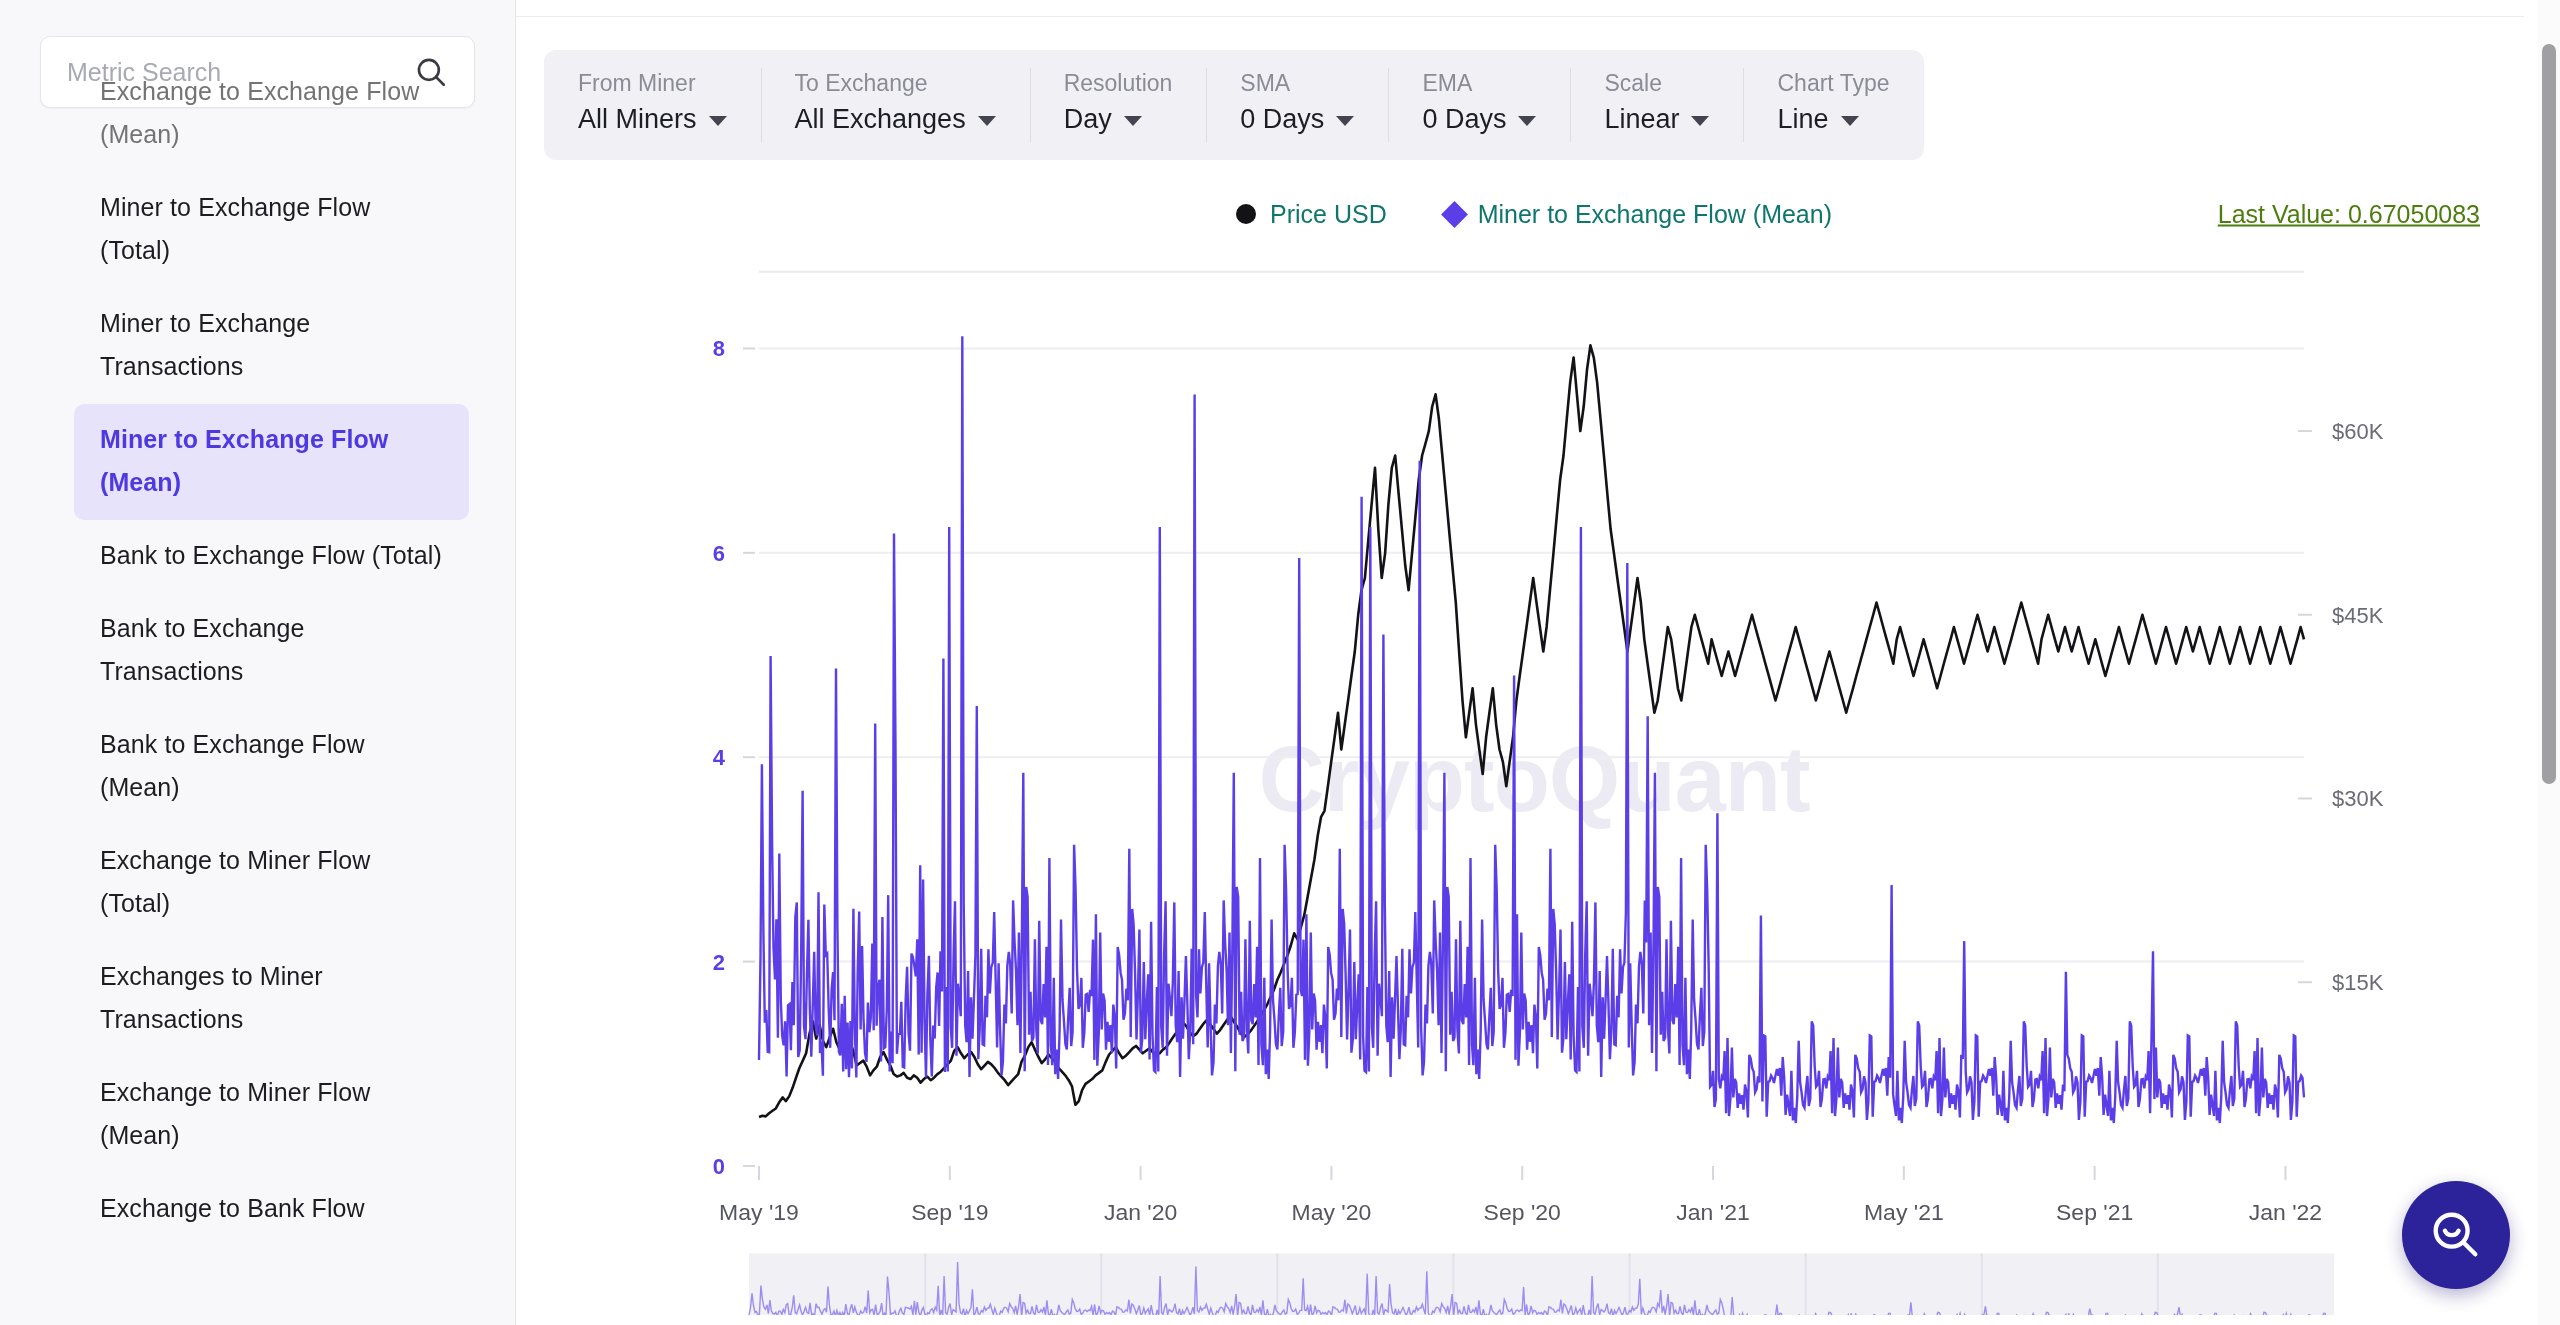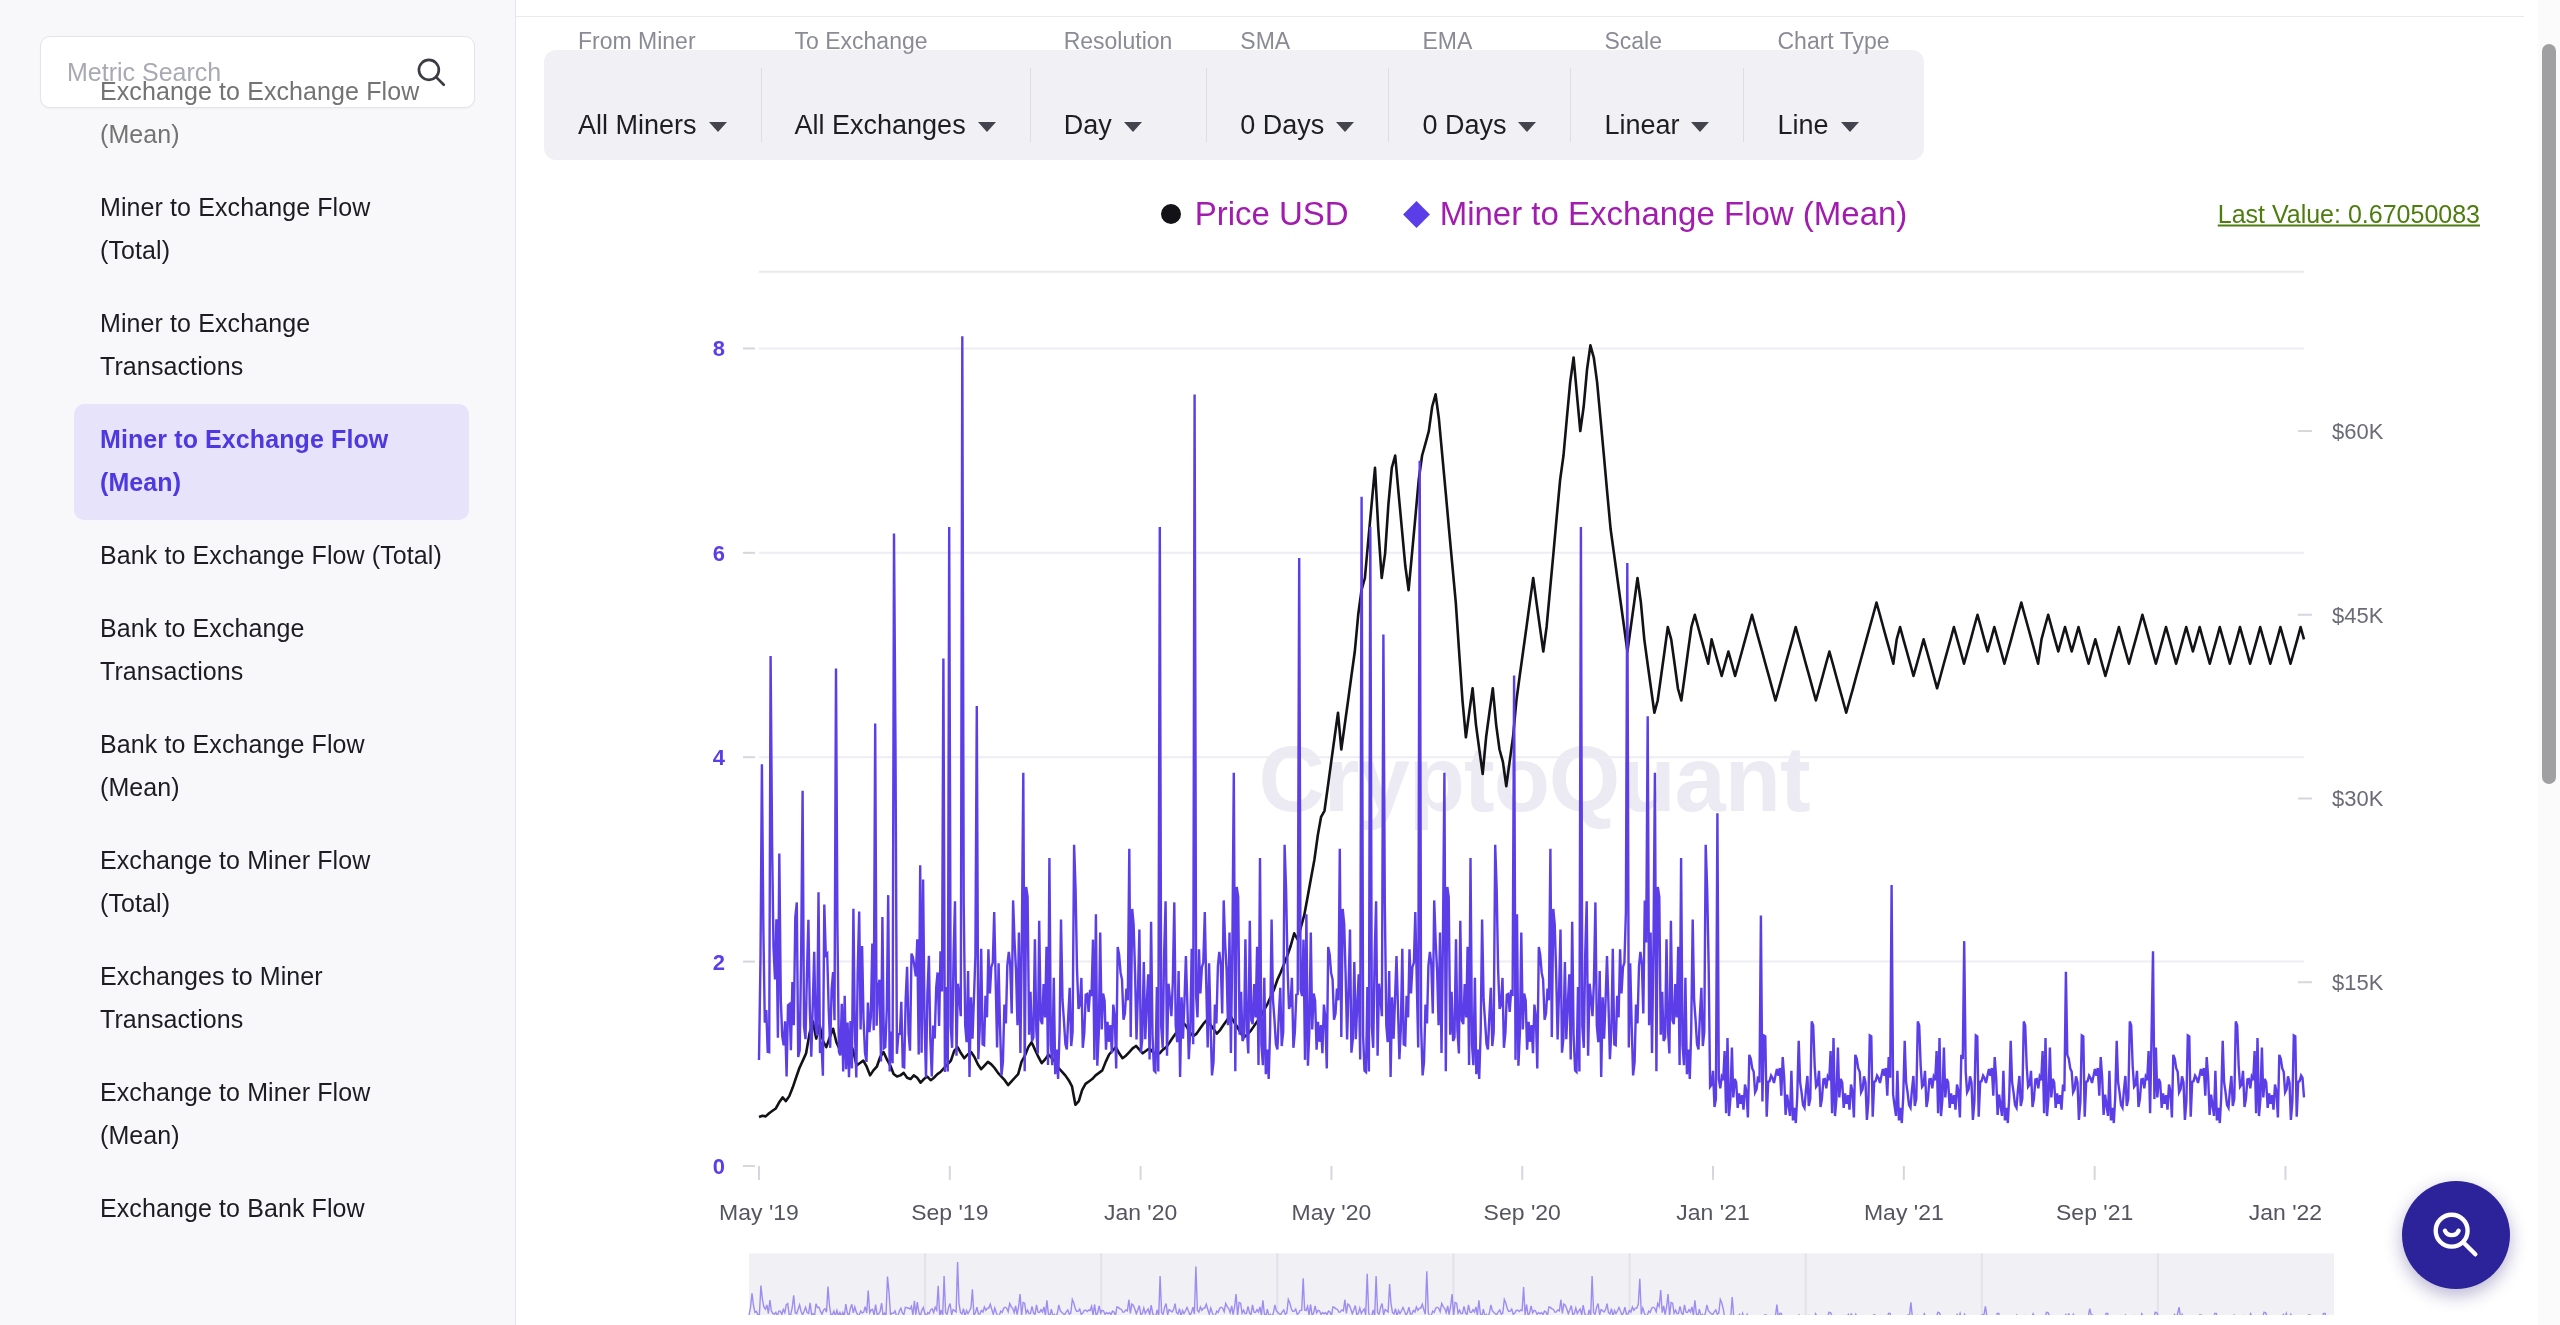--- a/index.html
+++ b/index.html
@@ -78,24 +78,23 @@
     top: 50px; left: 28px;
     height: 110px;
     background: #f1f1f5;
     border-radius: 12px;
     display: flex;
     align-items: stretch;
   }
   .ctl {
     position: relative;
     padding: 18px 34px 18px 34px;
-    display: flex; flex-direction: column; justify-content: flex-end;
+    display: flex; flex-direction: column; justify-content: flex-start;
     cursor: pointer;
     min-width: 0;
-    gap: 48px;
   }
   .ctl + .ctl::before {
     content: "";
     position: absolute; left: 0; top: 18px; bottom: 18px;
     width: 1px; background: #dddde3;
   }
   .ctl-label { font-size: 23px; color: #8b8b96; line-height: 30px; margin-bottom: 4px; white-space: nowrap; }
   .ctl-value-row { display: flex; align-items: center; gap: 12px; }
   .ctl-value { font-size: 27px; color: #1d1d24; line-height: 34px; white-space: nowrap; }
   .caret {
@@ -113,21 +112,21 @@
   }
   .legend-row {
     position: relative;
     height: 56px;
     display: flex; align-items: center; justify-content: center;
     gap: 58px;
   }
   .legend-item { display:flex; align-items:center; gap: 14px; cursor:pointer; }
   .legend-dot { width: 20px; height: 20px; border-radius: 50%; background: #121217; }
   .legend-diamond { width: 19px; height: 19px; background: #5b3ee8; transform: rotate(45deg); }
-  .legend-text { font-size: 33px; color: #a21caf; }
+  .legend-text { font-size: 25px; color: #0f766e; }
   .last-value {
     position: absolute; right: 44px; top: 50%; transform: translateY(-50%);
     font-size: 25px; color: #4d7c0f;
     text-decoration: underline; cursor: pointer; white-space: nowrap;
   }
 
   .plot-area { position: absolute; top: 56px; left: 0; right: 0; bottom: 0; }
   .watermark {
     position: absolute; left: 50%; top: 50%;
     transform: translate(-50%,-50%);

